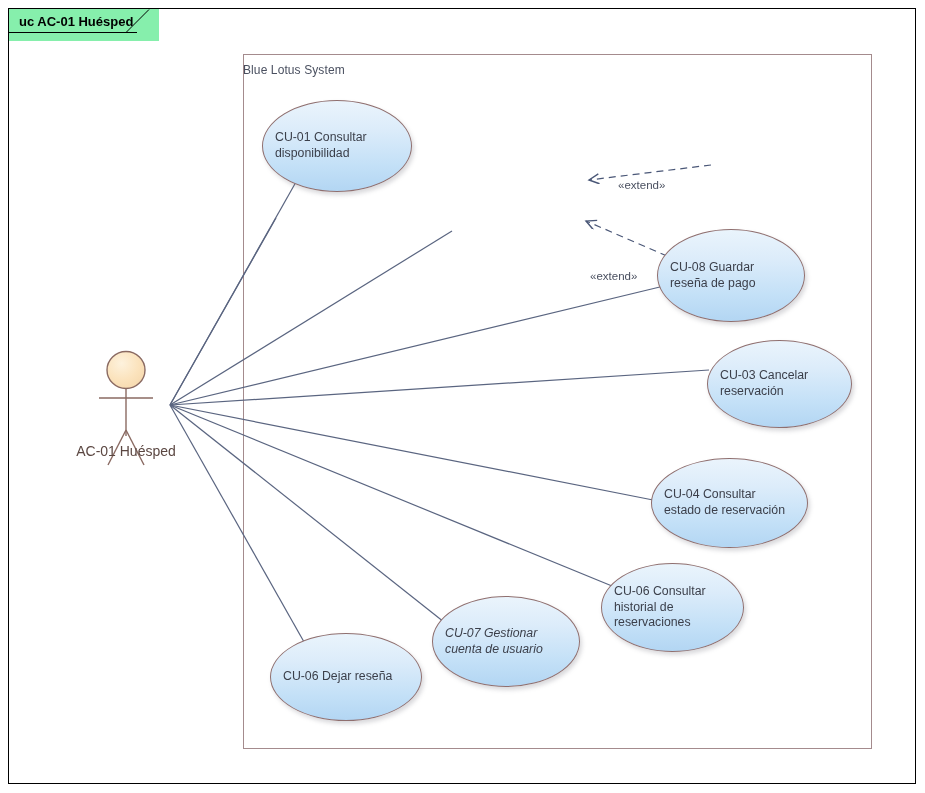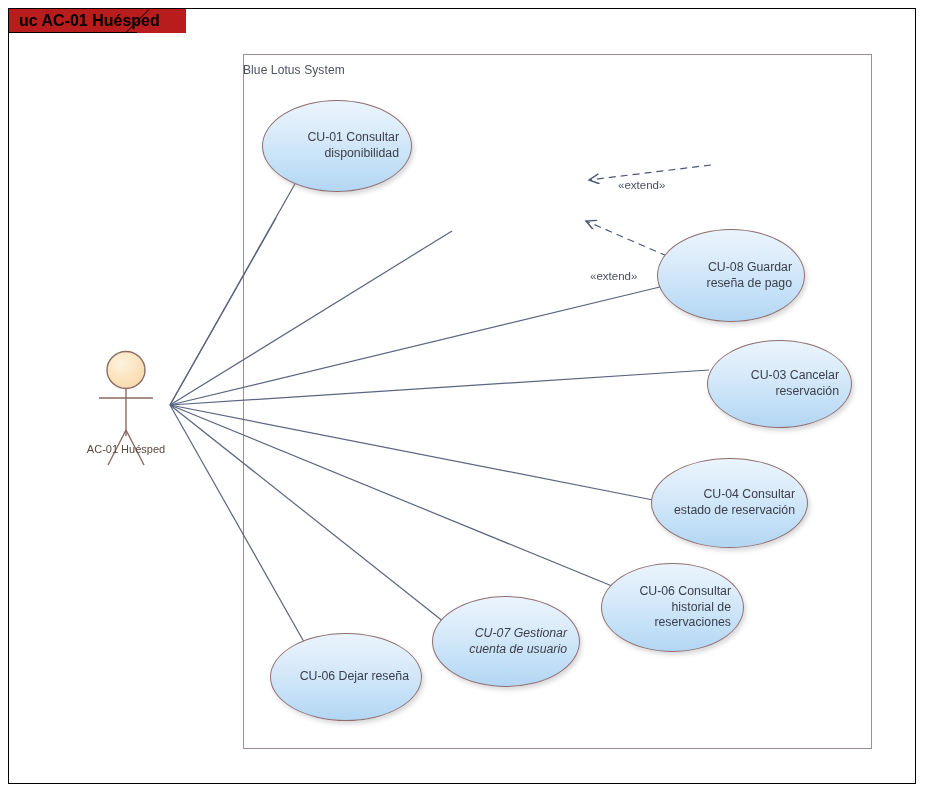--- a/index.html
+++ b/index.html
@@ -26,25 +26,25 @@
     height: 776px;
     border: 1px solid #000000;
     box-sizing: border-box;
   }
   
   #title-tab {
     position: absolute;
     left: 9px;
     top: 9px;
     height: 24px;
-    padding: 0 26px 0 10px;
+    padding: 0 26px 8px 10px;
     display: flex;
     align-items: center;
-    background: #b91c1c;
-    font-size: 16px;
+    background: #86efac;
+    font-size: 13px;
     font-weight: bold;
     color: #000000;
     white-space: nowrap;
     z-index: 6;
   }
   #title-tab-underline {
     position: absolute;
     left: 9px;
     top: 32px;
     width: 128px;
@@ -91,21 +91,21 @@
   }
   #lines-layer { z-index: 2; }
   #actor-layer { z-index: 4; }
   
   .usecase {
     position: absolute;
     z-index: 3;
     display: flex;
     align-items: center;
     justify-content: center;
-    text-align: right;
+    text-align: left;
     box-sizing: border-box;
     border-radius: 50%;
     border: 1px solid #8f6f6f;
     background: linear-gradient(to bottom, #eaf4fc 0%, #dcecfa 32%, #c3e0f7 72%, #b3d6f3 100%);
     box-shadow: 2px 3px 4px rgba(120,120,130,0.28);
     color: #3b3f4a;
     font-size: 12.3px;
     line-height: 1.28;
     padding: 0 12px;
   }
@@ -124,21 +124,21 @@
     margin-top: 36px;
   }
   
   #actor-label {
     position: absolute;
     z-index: 5;
     left: 72px;
     top: 443px;
     width: 108px;
     text-align: center;
-    font-size: 11px;
+    font-size: 14px;
     color: #5b4742;
     white-space: nowrap;
   }
 </style>
 </head>
 <body>
 
 <div id="diagram-root">
 
   <div id="frame"></div>

